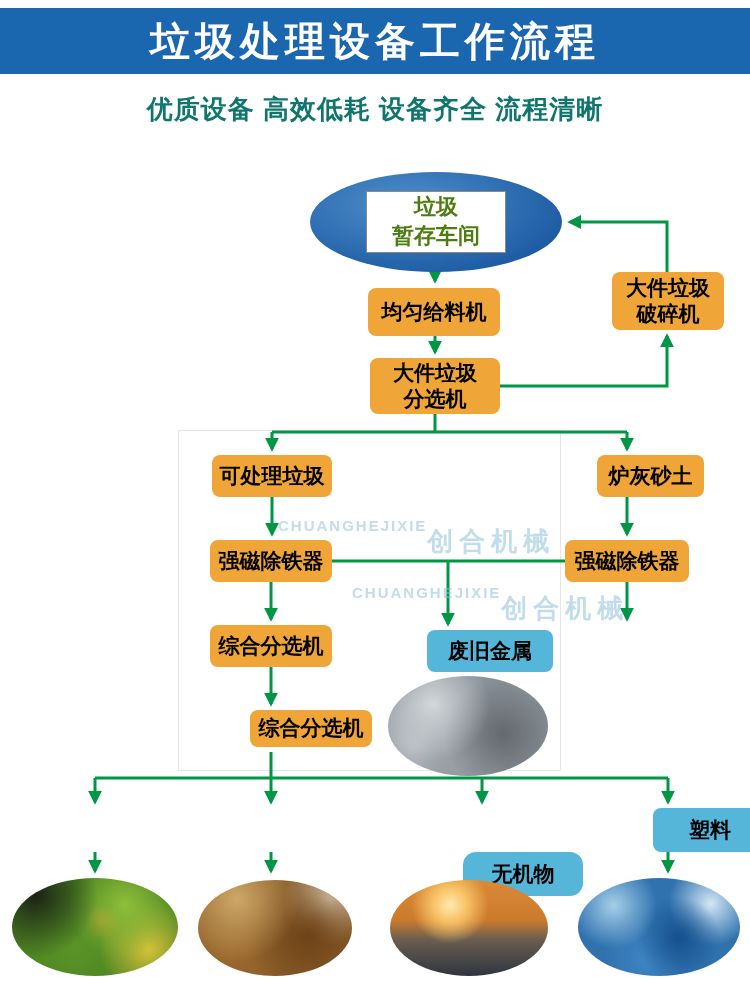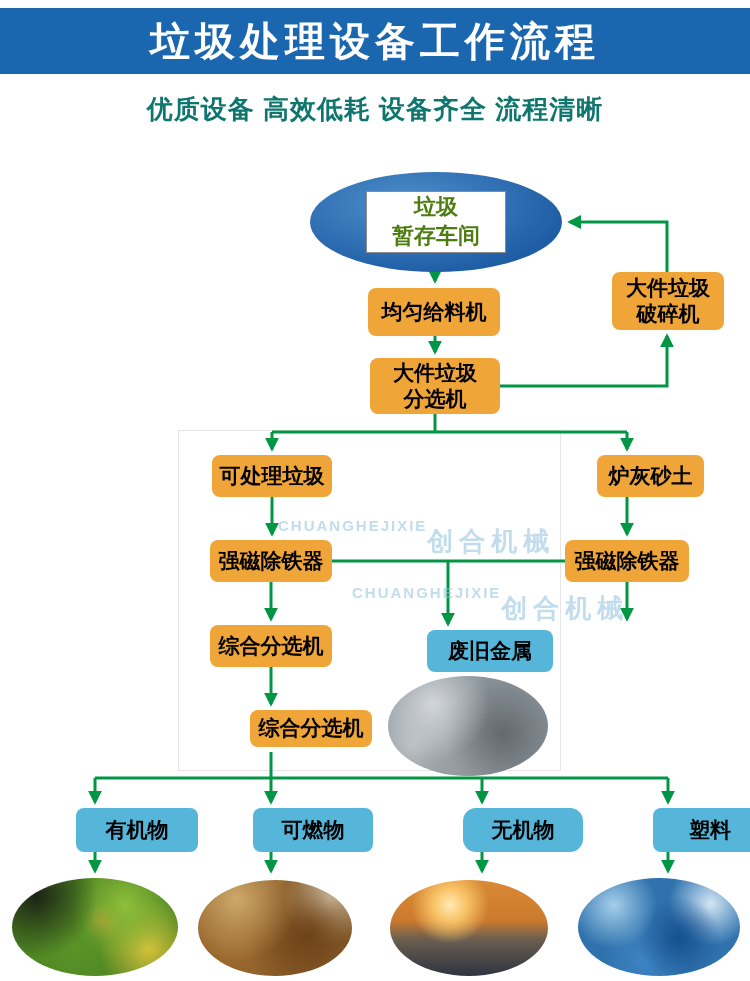--- a/index.html
+++ b/index.html
@@ -132,23 +132,21 @@
   <div class="node orange" style="left:370px;top:358px;width:130px;height:56px;">大件垃圾
 分选机</div>
   <div class="node orange" style="left:212px;top:455px;width:120px;height:42px;">可处理垃圾</div>
   <div class="node orange" style="left:565px;top:455px;width:107px;height:42px;margin-left:32px;">炉灰砂土</div>
   <div class="node orange" style="left:210px;top:540px;width:122px;height:42px;">强磁除铁器</div>
   <div class="node orange" style="left:565px;top:540px;width:124px;height:42px;">强磁除铁器</div>
   <div class="node orange" style="left:210px;top:625px;width:122px;height:42px;">综合分选机</div>
   <div class="node orange" style="left:210px;top:710px;width:122px;height:37px;margin-left:40px;">综合分选机</div>
   <div class="node blue" style="left:386px;top:630px;width:126px;height:42px;">废旧金属</div>
 
-  <div class="node blue" style="left:35px;top:808px;width:122px;height:44px;">有机物</div>
-  <div class="node blue" style="left:212px;top:808px;width:120px;height:44px;">可燃物</div>
-  <div class="node blue" style="left:422px;top:808px;width:120px;height:44px;border-radius:13px;">无机物</div>
+  <div class="node blue" style="left:422px;top:852px;width:120px;height:44px;border-radius:13px;">无机物</div>
   <div class="node blue" style="left:612px;top:808px;width:114px;height:44px;">塑料</div>
 
   <div class="photo photo-metal"></div>
   <div class="photo photo-organic"></div>
   <div class="photo photo-leaves"></div>
   <div class="photo photo-landfill"></div>
   <div class="photo photo-plastic"></div>
 
   <div class="watermark wm1">
     <svg class="wm-logo" viewBox="0 0 60 60" xmlns="http://www.w3.org/2000/svg">

